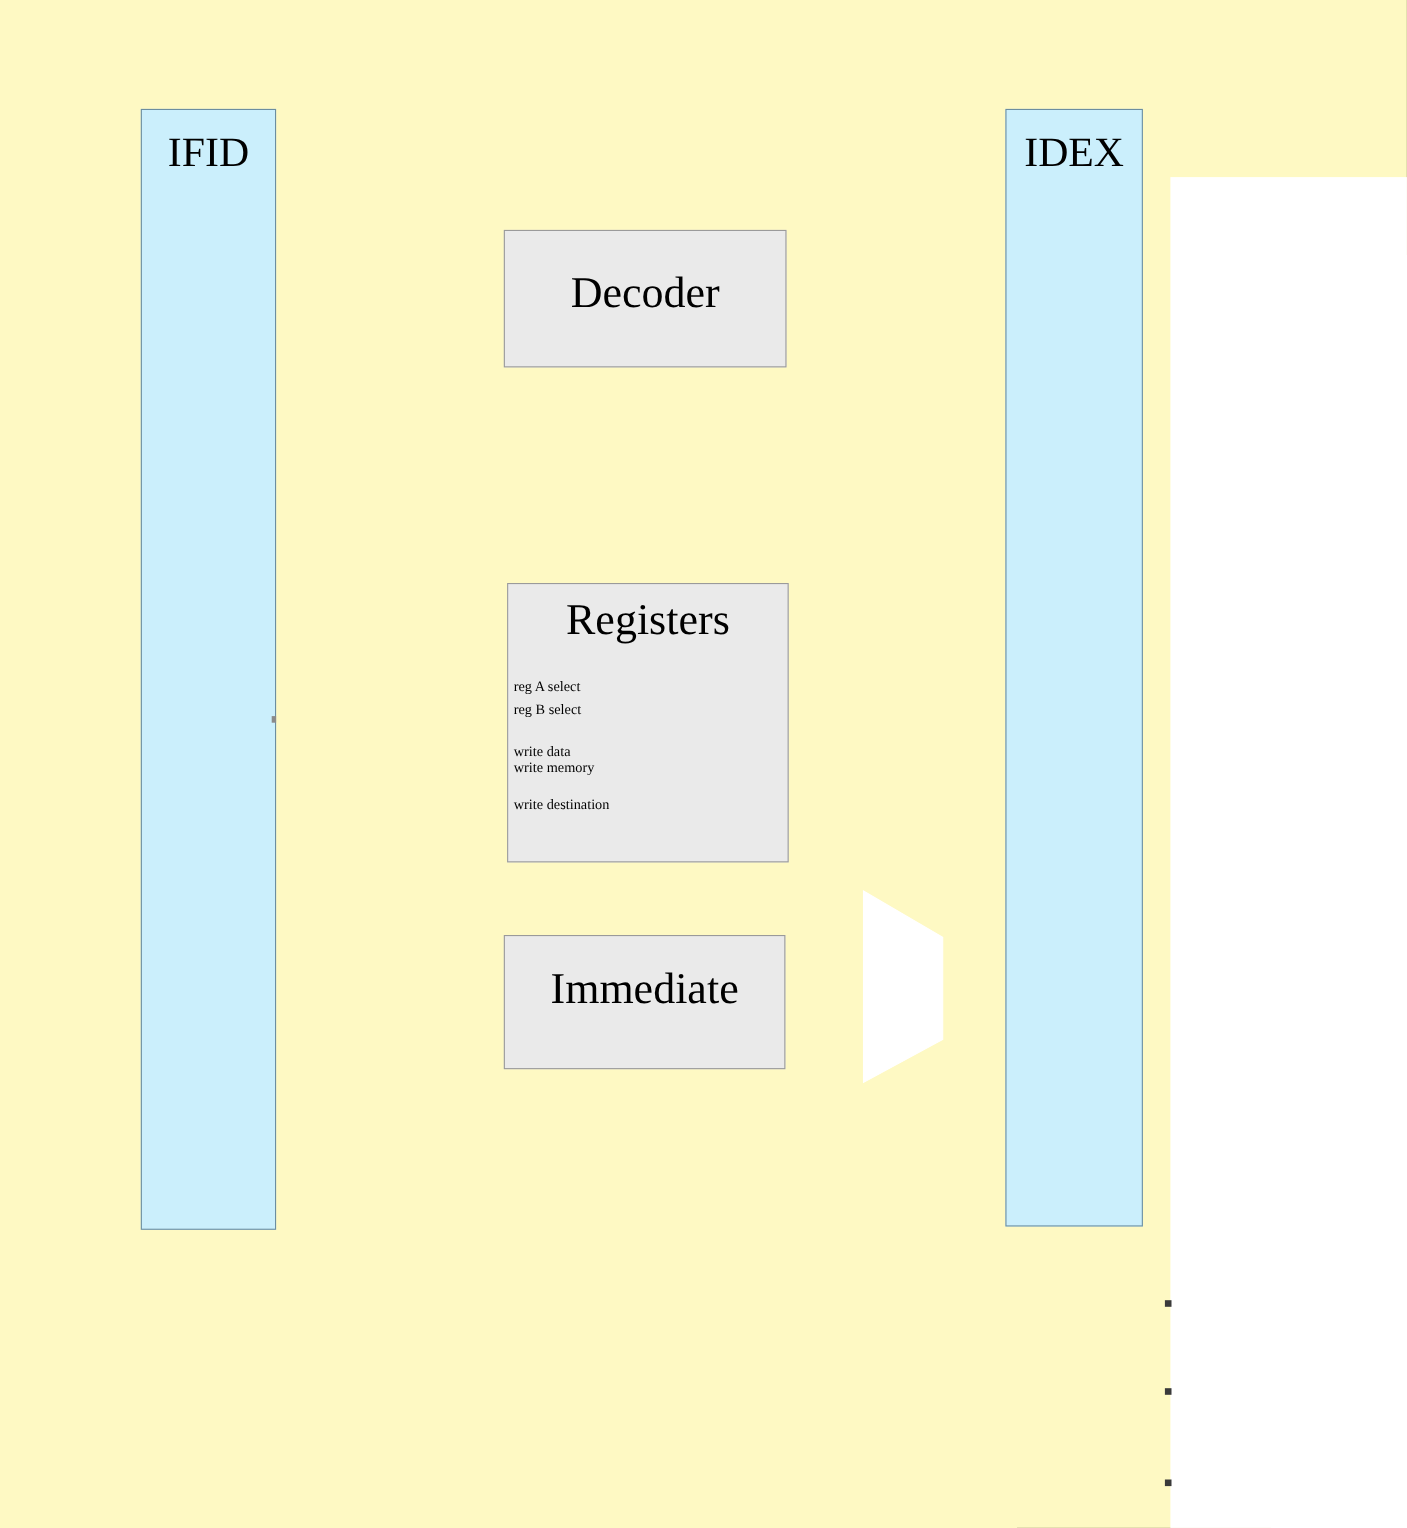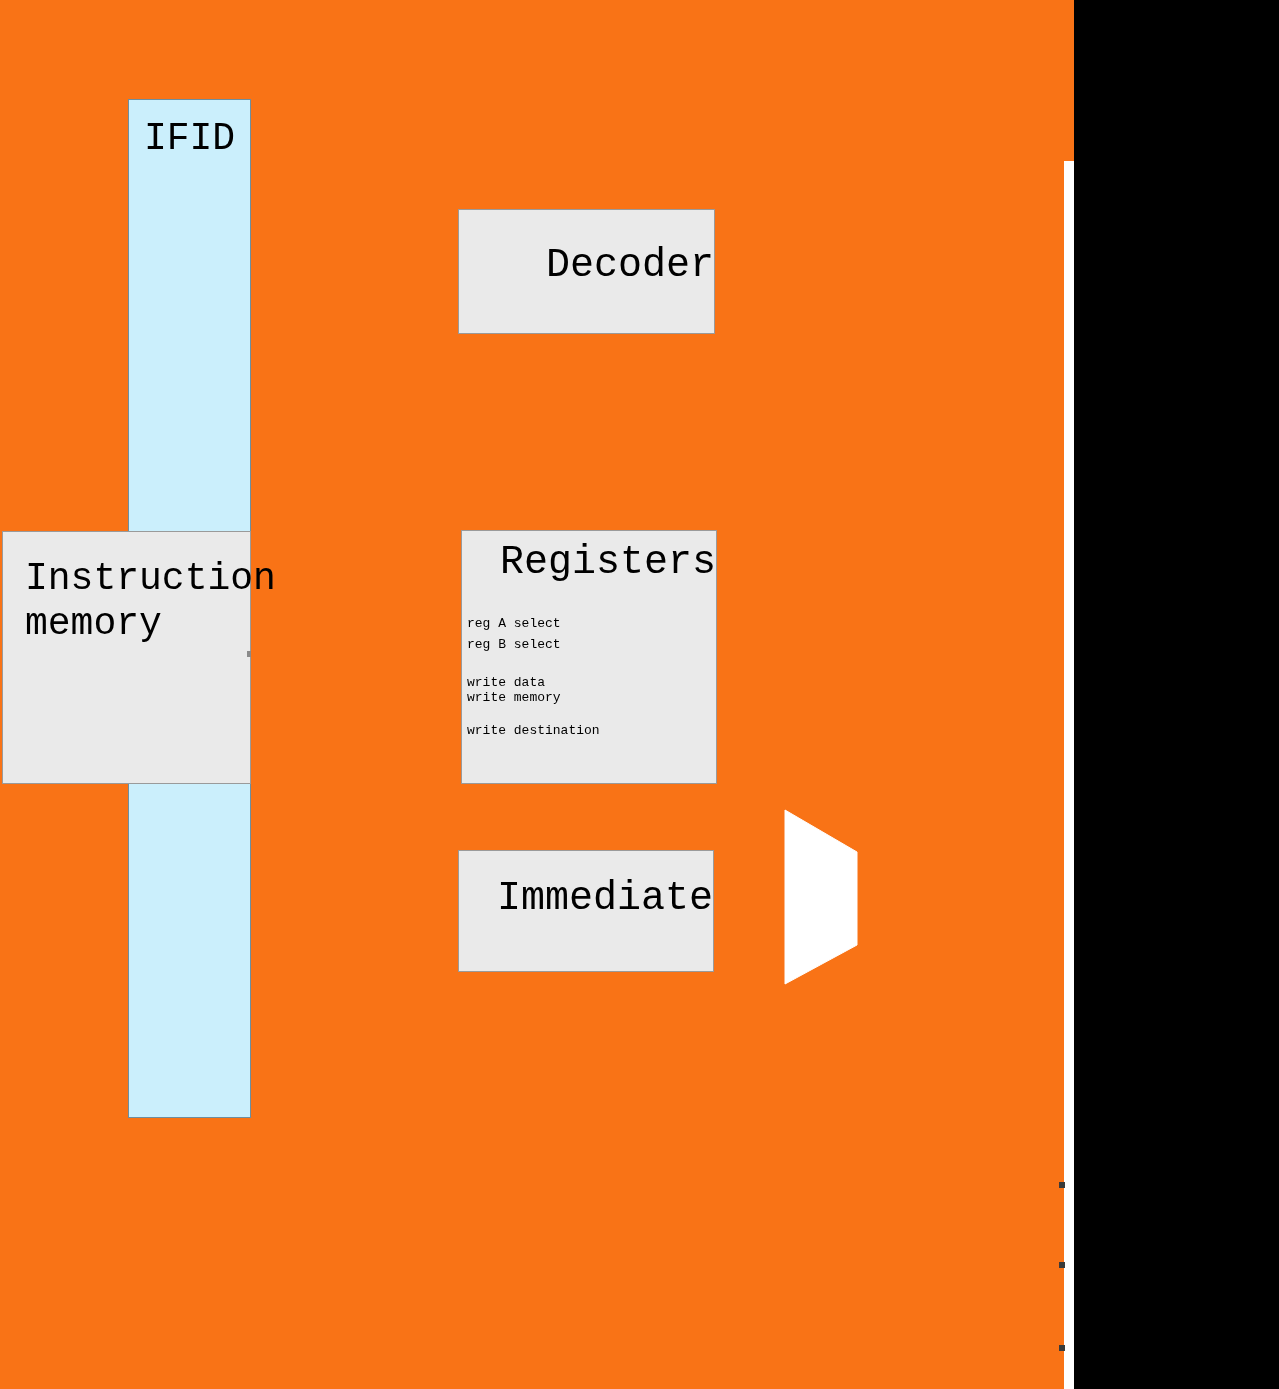--- a/index.html
+++ b/index.html
@@ -3,25 +3,25 @@
 <meta charset="utf-8">
 <title>CPU Pipeline Decode Stage Diagram</title>
 <style>
   html, body {
     margin: 0;
     padding: 0;
     background: #000000;
   }
   #canvas {
     position: relative;
-    width: 1074px;
+    width: 1279px;
     height: 1389px;
-    background: #f97316;
+    background: #fef9c3;
     overflow: hidden;
-    font-family: Liberation Mono, monospace;
+    font-family: Liberation Serif, serif;
   }
 
   
   .white-panel {
     position: absolute;
     background: #ffffff;
   }
 
   
   .pipe-reg {
@@ -45,21 +45,21 @@
   .unit-box {
     position: absolute;
     background: #eaeaea;
     border: 1px solid #9a9a9a;
     box-sizing: border-box;
   }
   .unit-title {
     position: absolute;
     left: 0;
     right: 0;
-    text-align: right;
+    text-align: center;
     color: #000000;
     font-size: 40px;
     line-height: 1;
     white-space: nowrap;
   }
   .unit-title-left {
     position: absolute;
     color: #000000;
     font-size: 38px;
     line-height: 1.18;
@@ -94,29 +94,28 @@
 <body>
 
 <div id="canvas">
 
   <div class="white-panel" style="left:1064px; top:161px; width:215px; height:1228px;"></div>
 
   <div class="pipe-reg" style="left:128px; top:99px; width:123px; height:1019px;">
     <span class="pipe-reg-label" style="top:20px;">IFID</span>
   </div>
 
+  <div class="pipe-reg" style="left:914px; top:99px; width:125px; height:1016px;">
+    <span class="pipe-reg-label" style="top:20px;">IDEX</span>
+  </div>
 
   <div class="unit-box" style="left:458px; top:209px; width:257px; height:125px;">
     <span class="unit-title" style="top:36px;">Decoder</span>
   </div>
 
-  <div class="unit-box" style="left:2px; top:531px; width:249px; height:253px;">
-    <span class="unit-title-left" style="left:22px; top:25px;">Instruction
-memory</span>
-  </div>
 
   <div class="unit-box" style="left:461px; top:530px; width:256px; height:254px;">
     <span class="unit-title" style="top:12px;">Registers</span>
     <div class="port-list" style="left:5px; top:86px;">
       <span class="port" style="margin-top:0px;">reg A select</span>
       <span class="port" style="margin-top:8px;">reg B select</span>
       <span class="port" style="margin-top:25px;">write data</span>
       <span class="port" style="margin-top:2px;">write memory</span>
       <span class="port" style="margin-top:20px;">write destination</span>
     </div>

